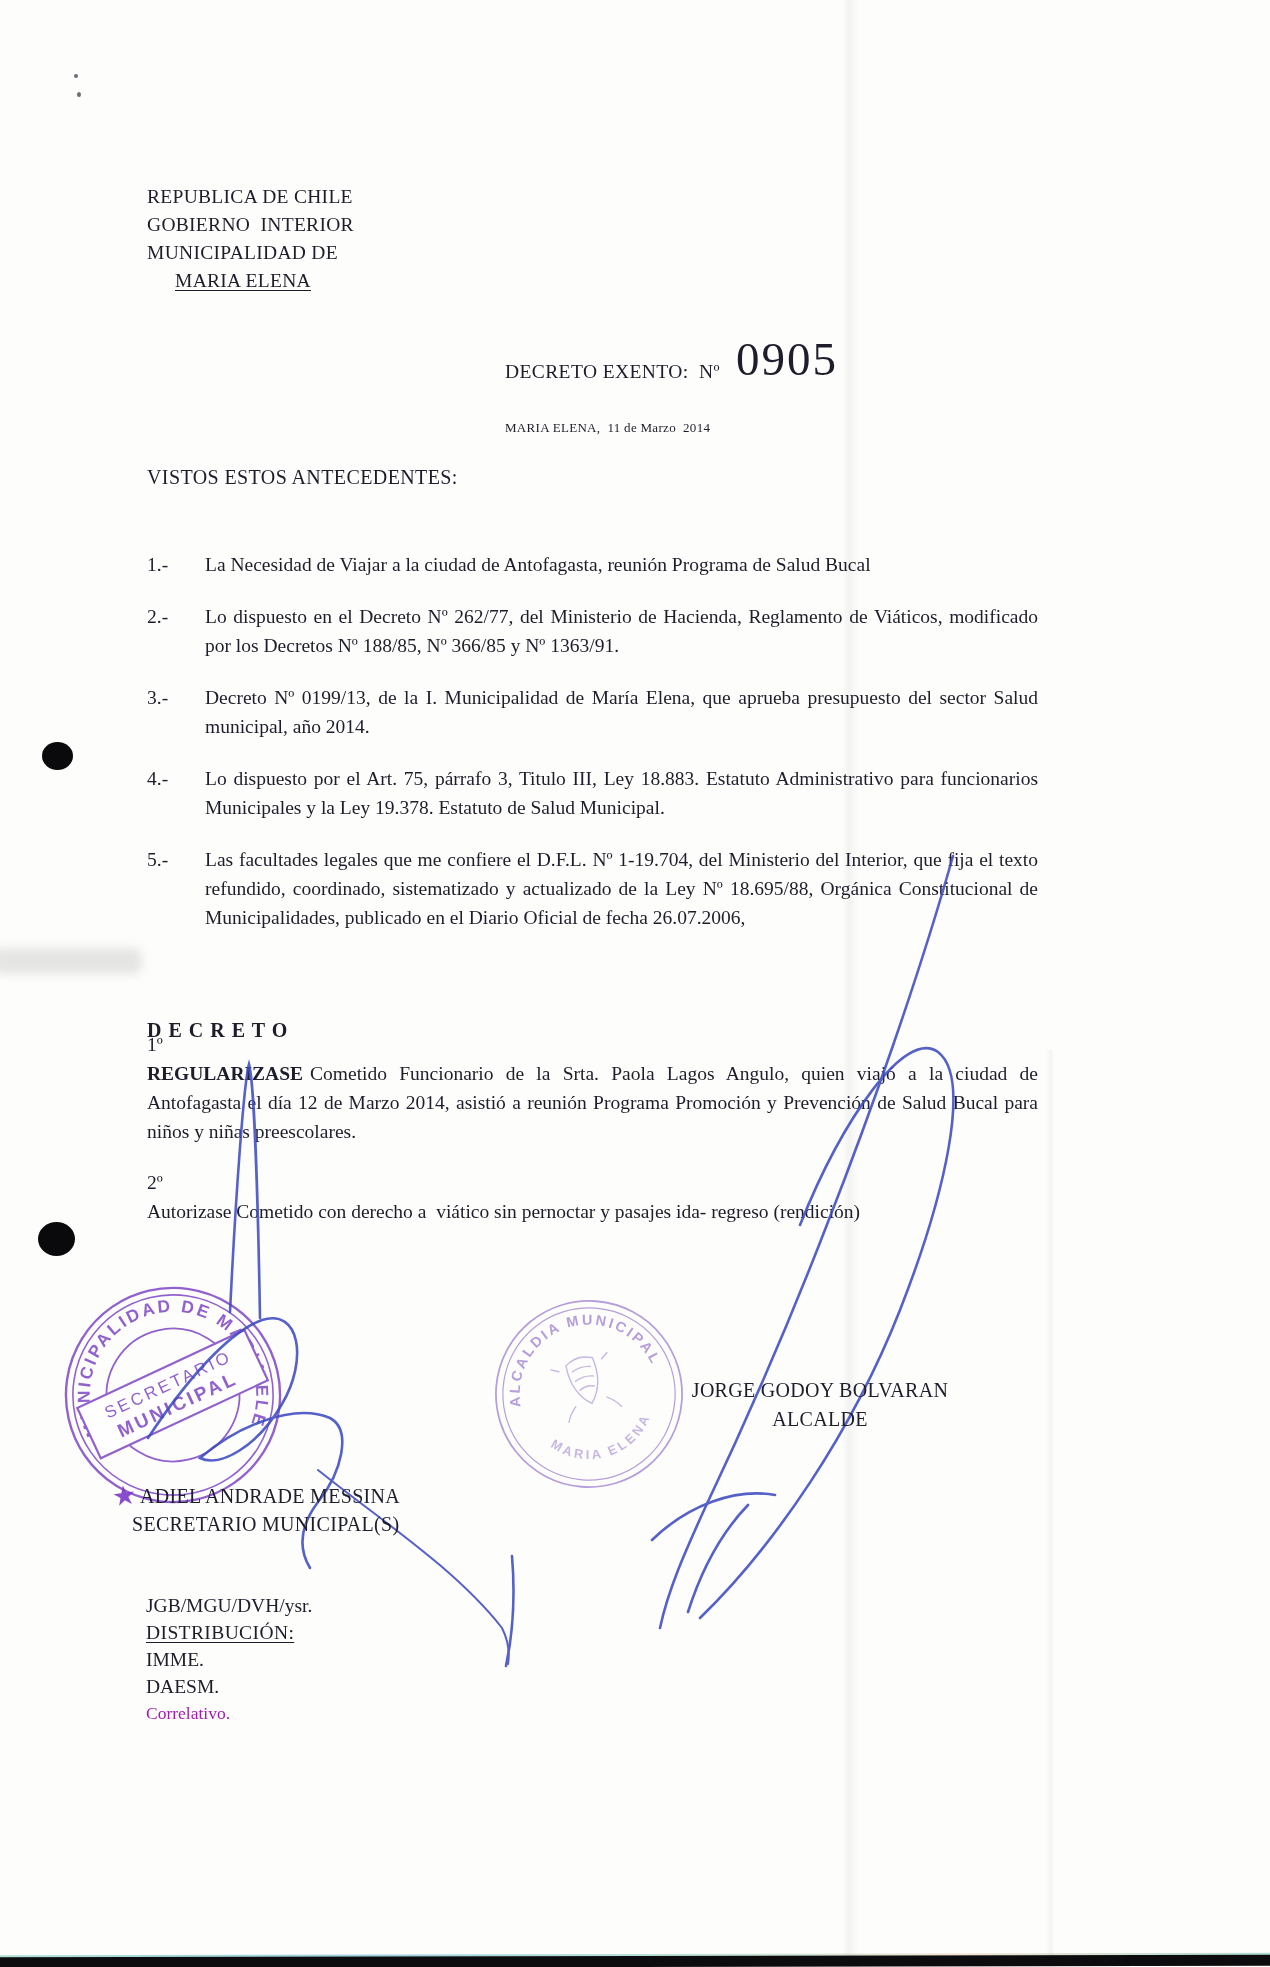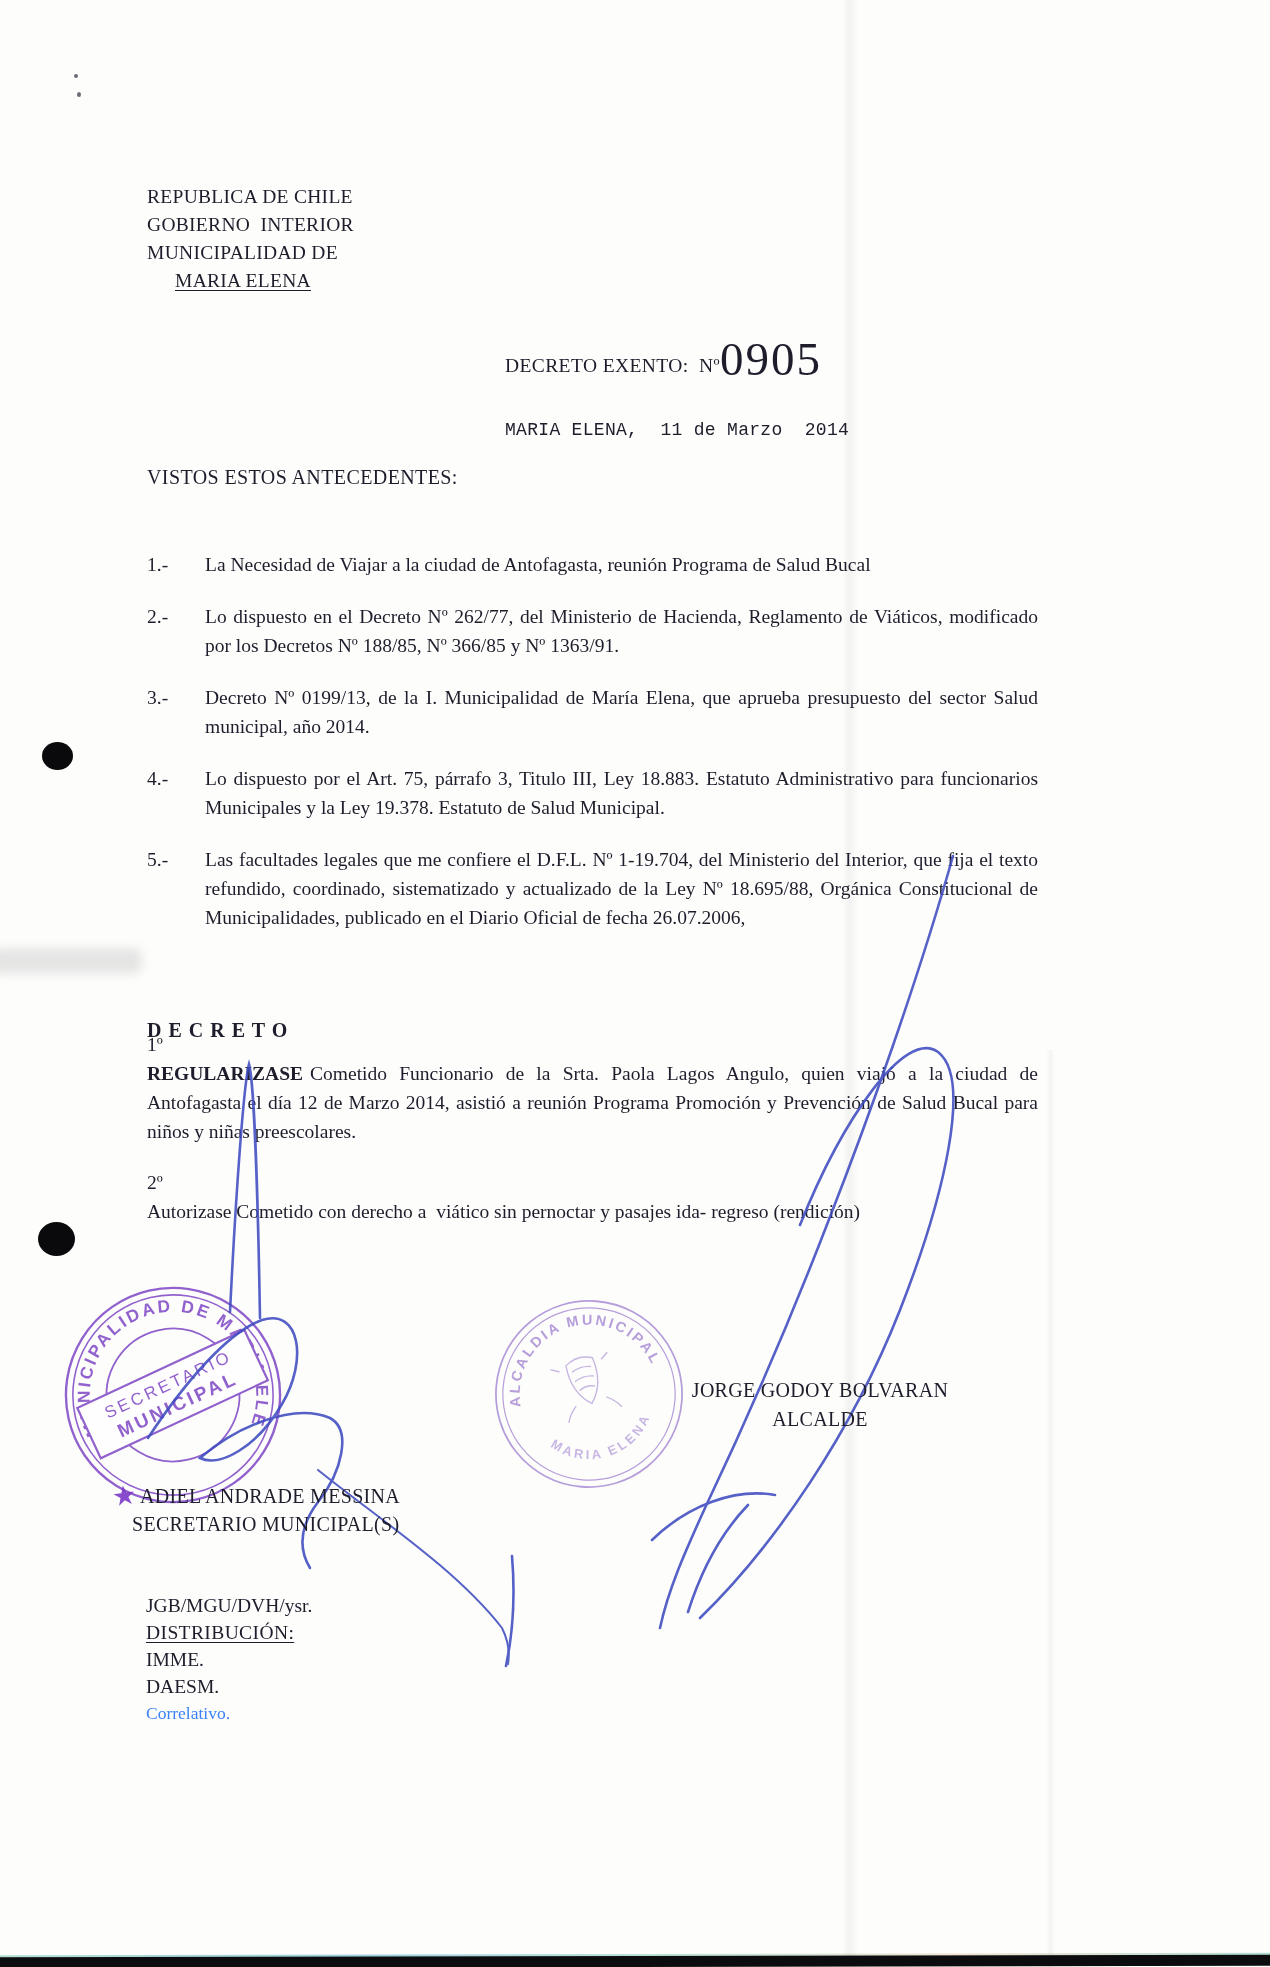--- a/index.html
+++ b/index.html
@@ -15,44 +15,44 @@
      transform:rotate(-0.12deg);}
   .bottom-fringe{position:absolute;left:-6px;right:-6px;bottom:10px;height:3px;transform:rotate(-0.12deg);
      background:linear-gradient(90deg,#18a07c55,#0f8fae66 30%,#1aa06a44 55%,#c2772a33 75%,#18a07c55);}
   .blob{position:absolute;background:#0a0a0c;border-radius:50%;filter:blur(0.4px);}
   .smudge{position:absolute;background:#c9c9c9;opacity:.45;filter:blur(5px);border-radius:8px;}
   .speck{position:absolute;background:#3a3a46;border-radius:50%;opacity:.75;}
   
   .letterhead{left:147px;top:183px;font-size:19.5px;line-height:28px;letter-spacing:.3px;}
   .letterhead .lh4{margin-left:28px;text-decoration:underline;text-underline-offset:3px;}
   
-  .decree-row{left:505px;top:335px;display:flex;align-items:center;}
+  .decree-row{left:505px;top:335px;display:flex;align-items:flex-end;gap:16px;}
   .decree-label{font-size:19.5px;padding-top:13px;letter-spacing:.4px;}
   .decree-number{font-size:47px;line-height:48px;letter-spacing:2px;font-weight:400;}
-  .dateline{left:505px;top:420px;font-size:18px;letter-spacing:.3px;font-family:Liberation Mono, monospace;}
+  .dateline{left:505px;top:420px;font-size:13px;letter-spacing:.3px;}
   .vistos-heading{left:147px;top:466px;font-size:20px;letter-spacing:.4px;}
   
   .numlist{left:147px;top:550px;width:891px;font-size:19.5px;}
   .numlist .item{display:flex;margin-bottom:23px;}
   .numlist .num{width:58px;flex:none;line-height:29px;}
   .numlist .txt{flex:1;text-align:justify;line-height:29px;}
   .decreto-heading{left:147px;top:977px;font-size:20px;font-weight:bold;letter-spacing:1px;margin-top:42px;}
   .articles{top:1030px;}
   .articles .item{margin-bottom:22px;flex-direction:column;}
   .bold-lead{font-weight:bold;margin-right:7px;}
   
   .sig-right{left:640px;top:1376px;width:360px;text-align:center;font-size:20px;line-height:28.5px;letter-spacing:.3px;}
   .sig-left{left:140px;top:1482px;font-size:20px;line-height:28px;letter-spacing:.3px;}
   .sig-left .l2{margin-left:-8px;}
   .star{left:112px;top:1480px;font-size:27px;color:#7d39c8;transform:rotate(-8deg);opacity:.9;
         font-family:"DejaVu Sans",sans-serif;}
   
   .footer{left:146px;top:1592px;font-size:19.5px;line-height:27px;}
   .footer .dist{text-decoration:underline;text-underline-offset:3px;letter-spacing:.4px;font-family:Liberation Serif, serif;}
-  .footer .small{font-size:17.5px;color:#3b82f6;}
+  .footer .small{font-size:17.5px;color:#a21caf;}
   
   .stamp{position:absolute;opacity:.85;}
   .stamp-left{left:56px;top:1281px;width:234px;height:228px;transform:rotate(-13deg);}
   .stamp-right{left:490px;top:1295px;width:198px;height:198px;transform:rotate(-17deg);opacity:.8;}
   .stamp text{font-family:"Liberation Sans",sans-serif;}
   .sig-overlay{position:absolute;left:0;top:0;pointer-events:none;}
 </style>
 </head>
 <body>
 

